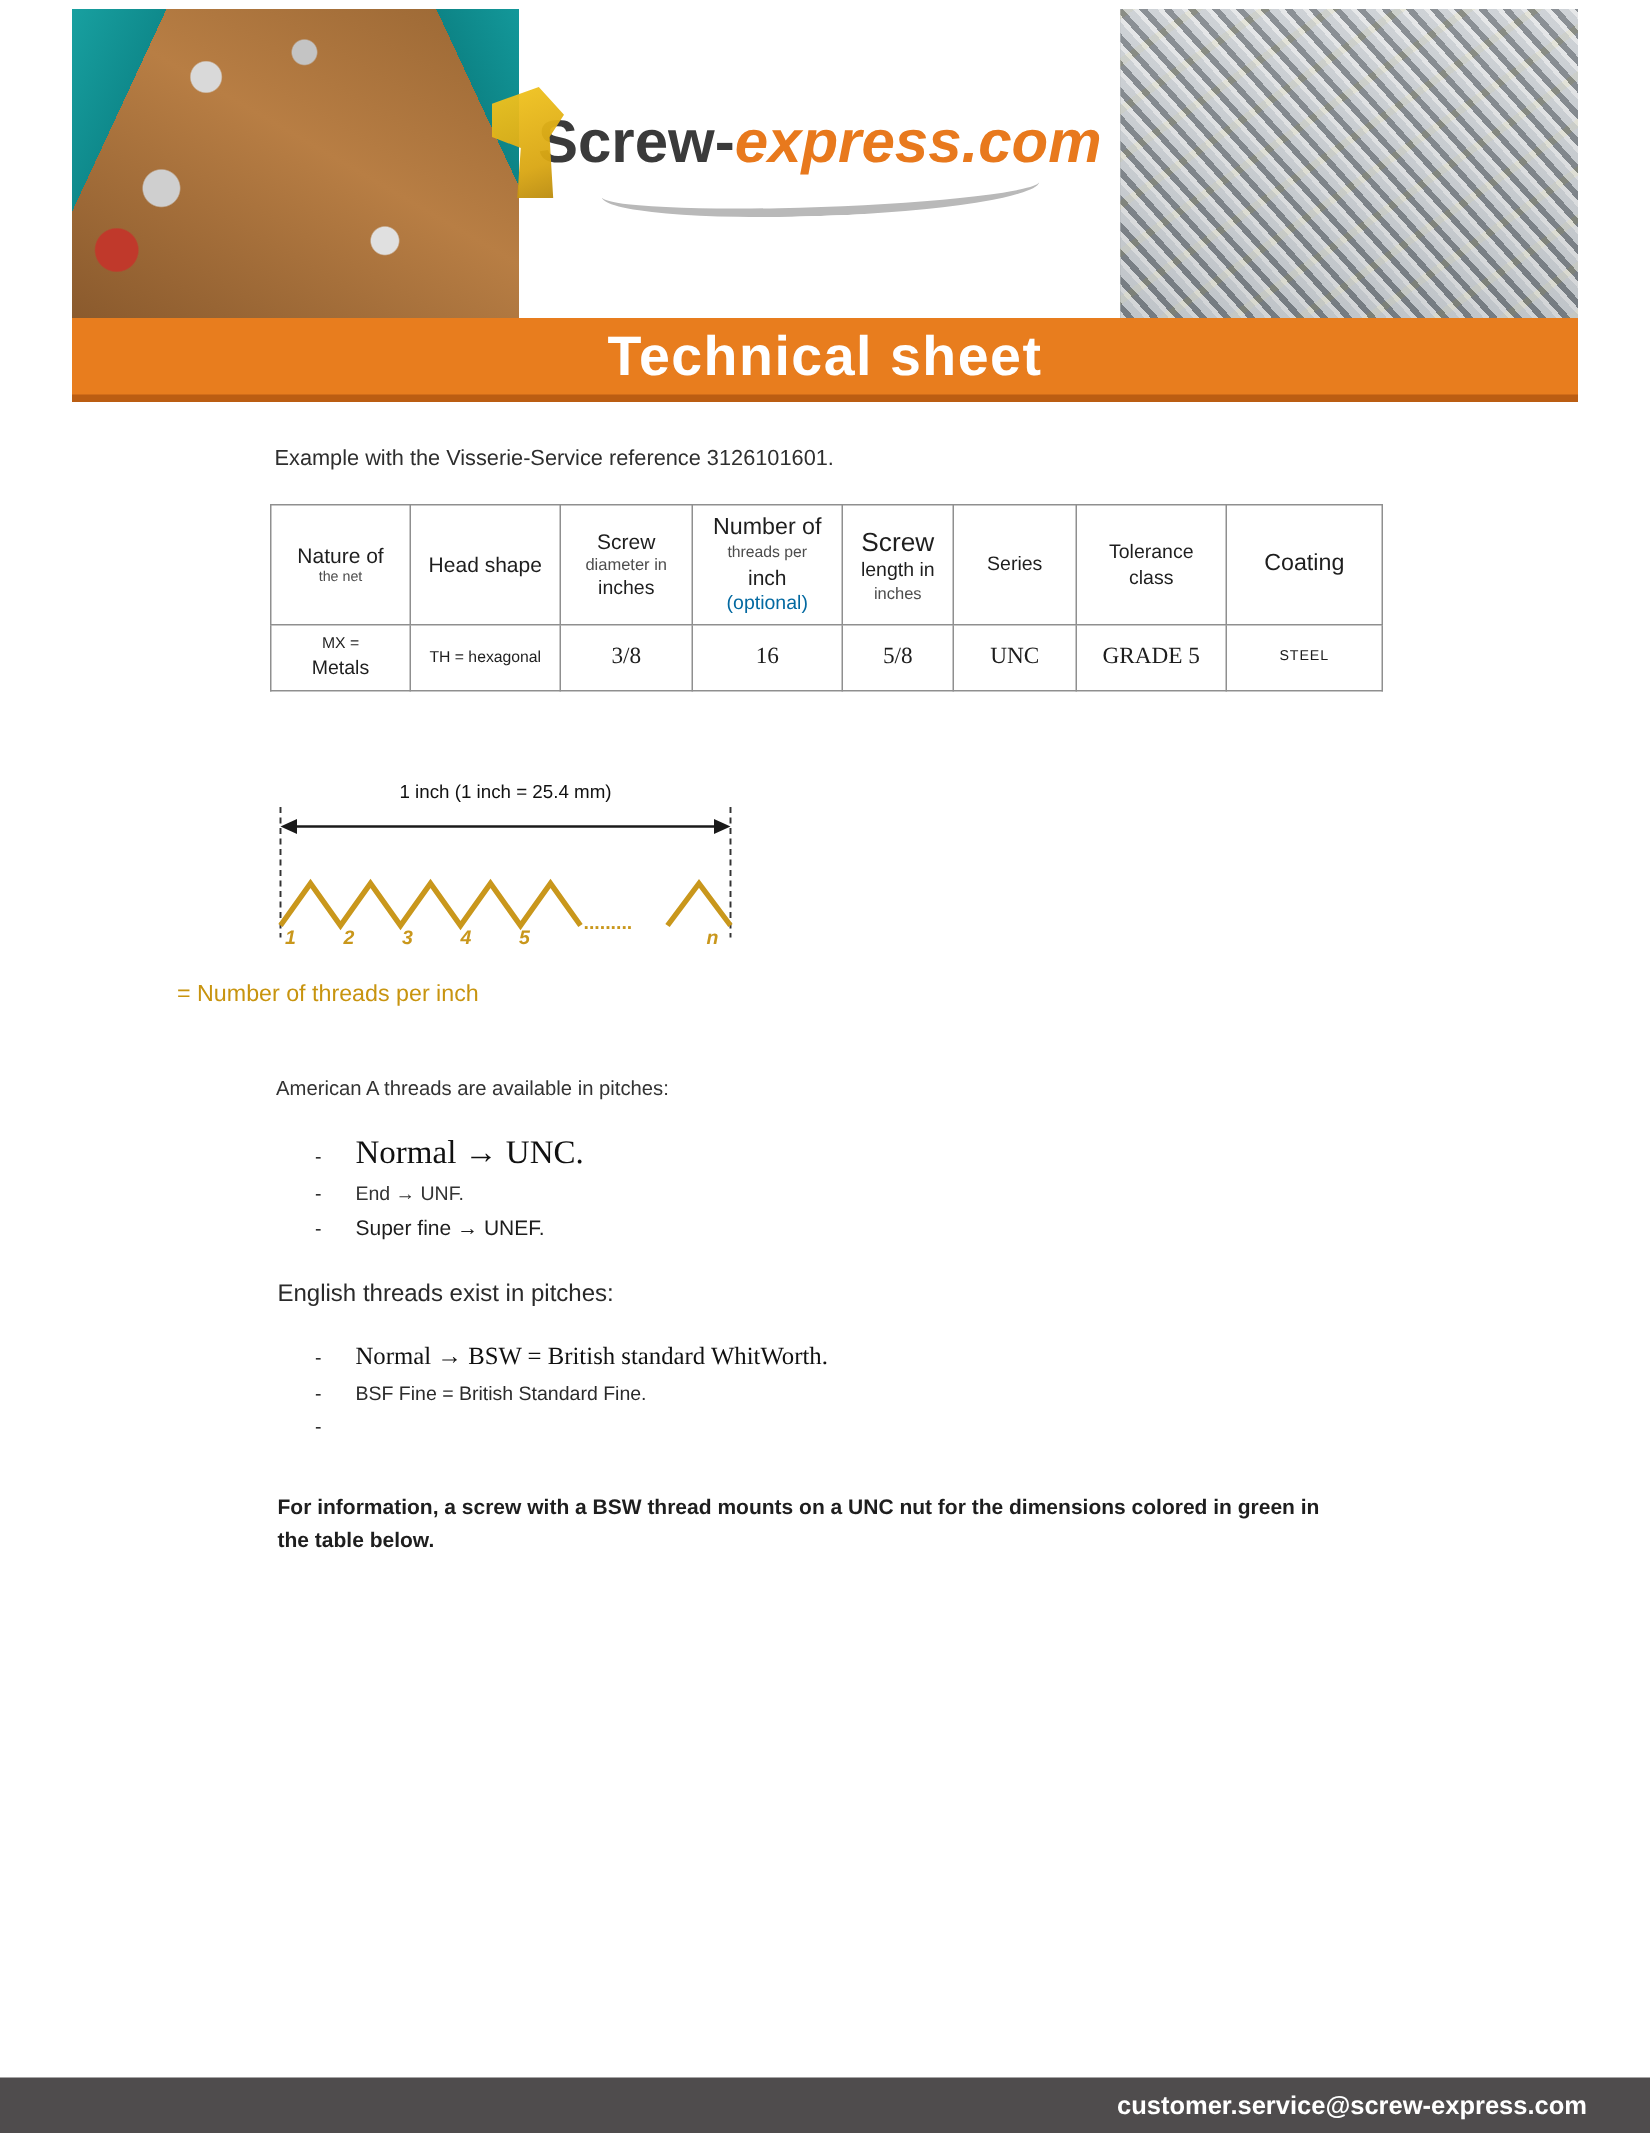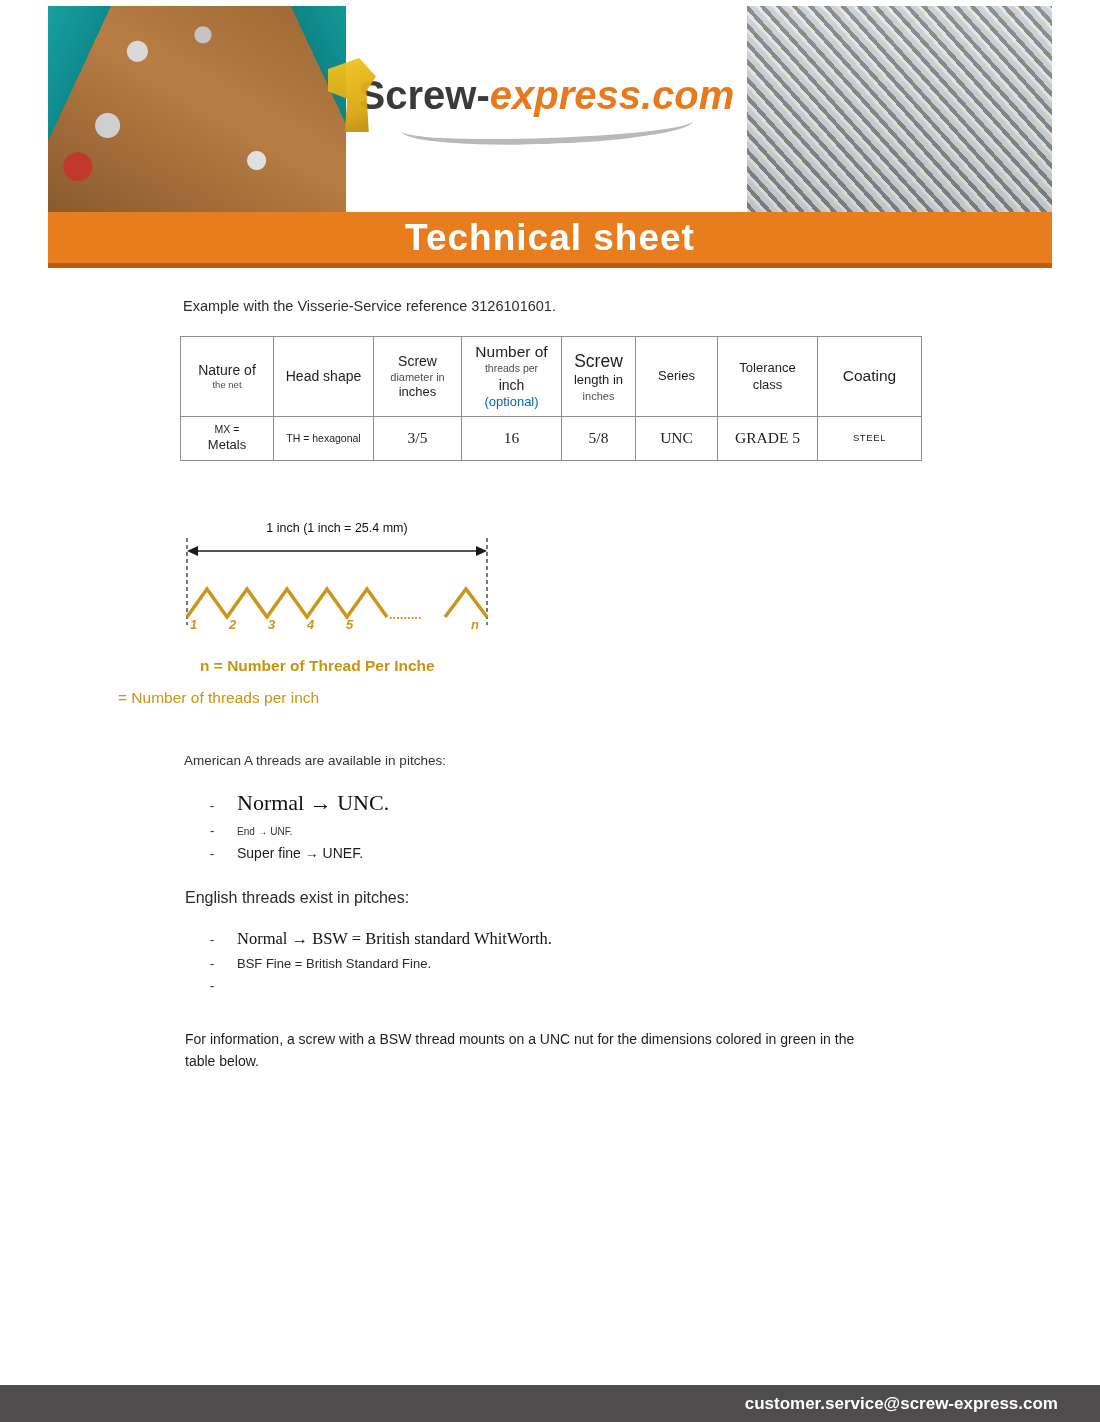--- a/index.html
+++ b/index.html
@@ -73,26 +73,26 @@
   .dim-label { text-align:center; font-size:12.5px; color:#111; margin-bottom:0; }
   .caption-bold { margin:18px 0 0 200px; font-weight:bold; color:#c8940f; font-size:15.5px; }
   .caption-sub { margin:14px 0 0 118px; color:#c8940f; font-size:15.5px; }
 
   
   .american-intro { margin:46px 0 0 184px; font-size:13.5px; color:#333; }
   .bullet-list { margin:22px 0 0 210px; }
   .li-row { display:flex; align-items:baseline; margin-bottom:7px; }
   .dash { width:27px; font-size:13px; color:#222; }
   .li-serif-lg { font-family:"Liberation Serif", serif; font-size:22px; color:#111; }
-  .li-small { font-size:10px; color:#333;text-align:center; }
+  .li-small { font-size:13px; color:#333;text-align:center; }
   .li-sans { font-size:14px; color:#1d1d1d; }
   .english-intro { margin:28px 0 0 185px; font-size:16px; color:#2a2a2a; }
   .li-serif-md { font-family:"Liberation Serif", serif; font-size:16.5px; color:#111; }
   .li-sans-sm { font-size:13px; color:#2b2b2b; }
-  .note-par { margin:36px 0 0 185px; width:695px; font-size:14px; line-height:1.55; color:#1e1e1e; }
+  .note-par { margin:36px 0 0 185px; width:695px; font-size:14px; line-height:1.55; color:#1e1e1e;font-weight:bold; }
 
   
   .footer-bar { position:absolute; bottom:0; left:0; width:100%; height:37px; background:#4f4c4d; display:flex; align-items:center; justify-content:flex-end; padding-right:42px; }
   .footer-email { color:#ffffff; font-weight:bold; font-size:17px; }
 </style>
 </head>
 <body>
 
 <div class="page">
 
@@ -164,21 +164,21 @@
     </tr>
     <tr class="val">
       <td>
         <span class="t-line f10 dark">MX =</span>
         <span class="t-line f13 dark">Metals</span>
       </td>
       <td>
         <span class="t-line f10 dark">TH = hexagonal</span>
       </td>
       <td>
-        <span class="t-line f15 serif dark">3/5</span>
+        <span class="t-line f15 serif dark">3/8</span>
       </td>
       <td>
         <span class="t-line f15 serif dark">16</span>
       </td>
       <td>
         <span class="t-line f15 serif dark">5/8</span>
       </td>
       <td>
         <span class="t-line f15 serif dark">UNC</span>
       </td>
@@ -205,21 +205,20 @@
       <text x="7" y="94" font-size="13" font-weight="bold" font-style="italic" fill="#c9971c">1</text>
       <text x="46" y="94" font-size="13" font-weight="bold" font-style="italic" fill="#c9971c">2</text>
       <text x="85" y="94" font-size="13" font-weight="bold" font-style="italic" fill="#c9971c">3</text>
       <text x="124" y="94" font-size="13" font-weight="bold" font-style="italic" fill="#c9971c">4</text>
       <text x="163" y="94" font-size="13" font-weight="bold" font-style="italic" fill="#c9971c">5</text>
       <text x="206" y="84" font-size="13" font-weight="bold" fill="#c9971c">.........</text>
       <text x="288" y="94" font-size="13" font-weight="bold" font-style="italic" fill="#c9971c">n</text>
     </svg>
   </div>
 
-  <div class="caption-bold">n = Number of Thread Per Inche</div>
   <div class="caption-sub">= Number of threads per inch</div>
 
   <div class="american-intro">American A threads are available in pitches:</div>
   <div class="bullet-list">
     <div class="li-row">
       <span class="dash">-</span>
       <span class="li-serif-lg">Normal → UNC.</span>
     </div>
     <div class="li-row">
       <span class="dash">-</span>

